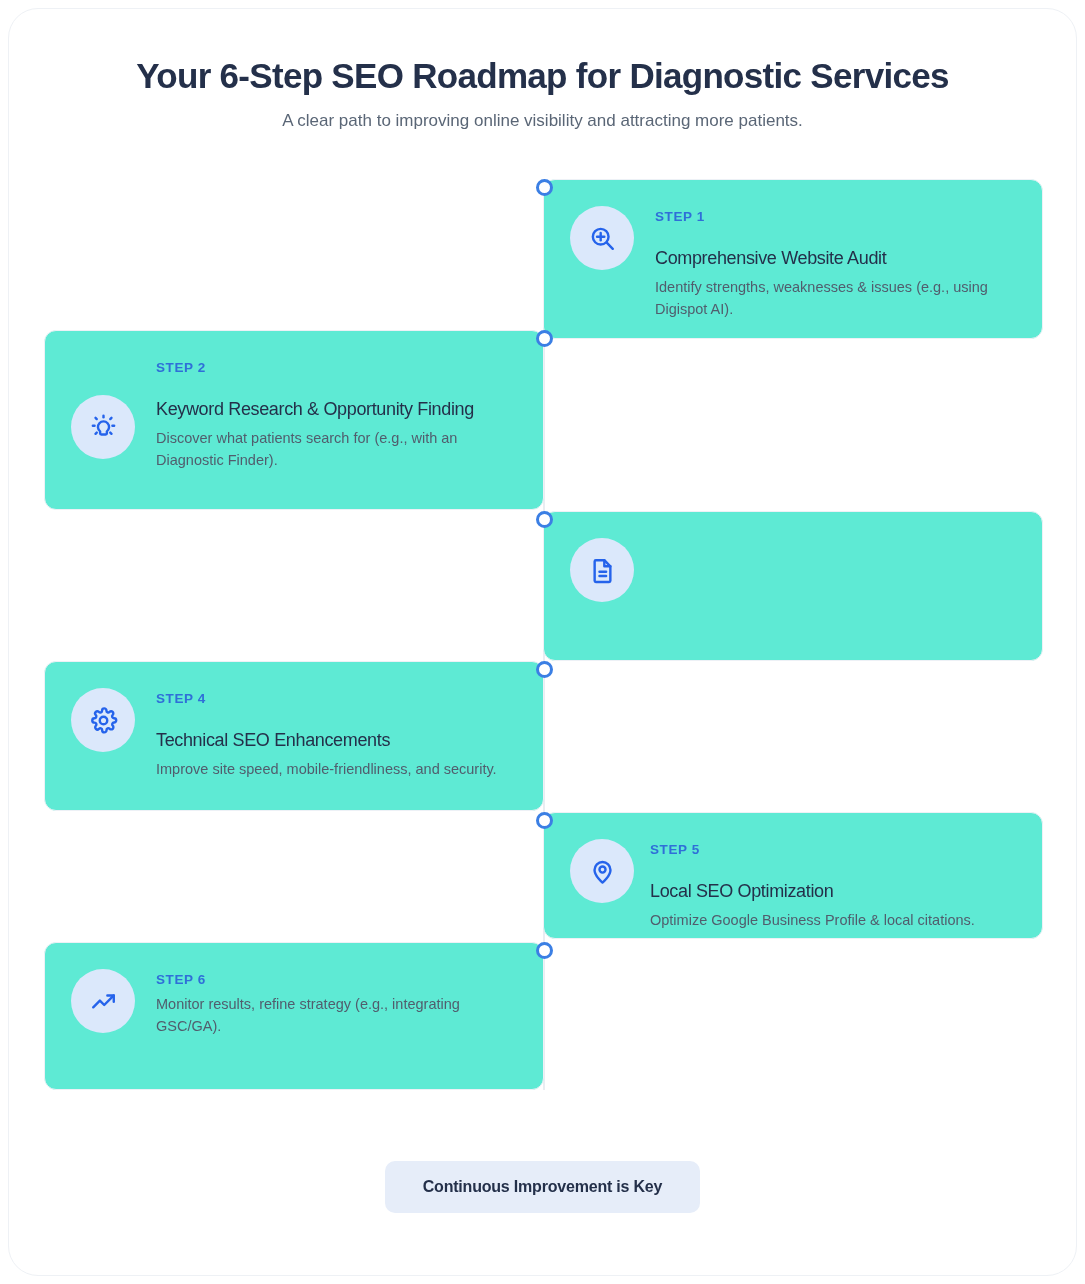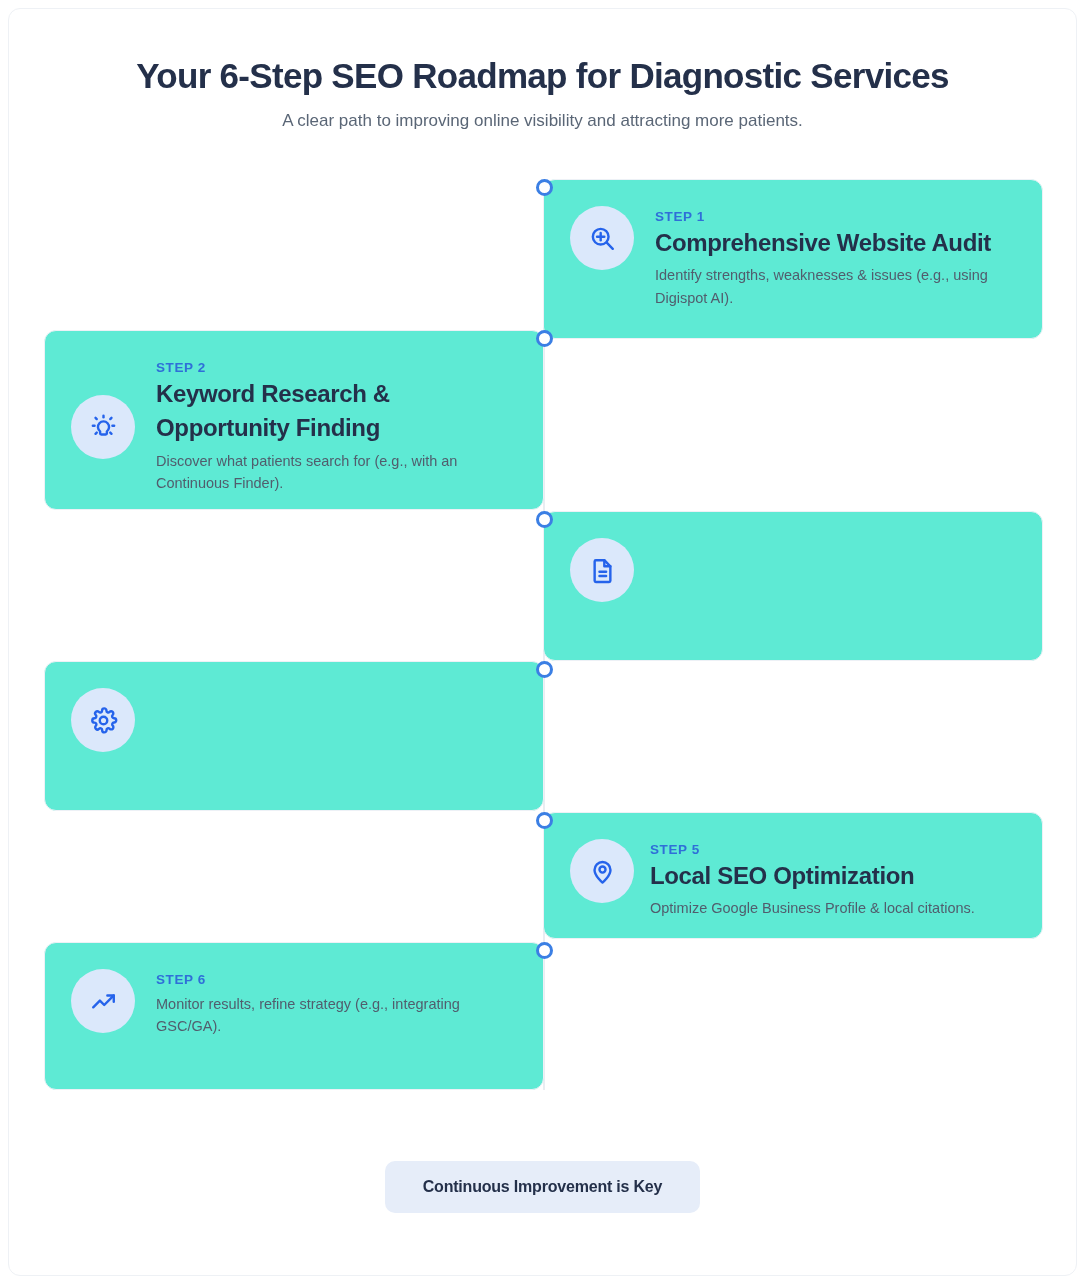--- a/index.html
+++ b/index.html
@@ -13,21 +13,21 @@
   }
 
   .page-frame {
     position: absolute;
     left: 8px;
     top: 8px;
     width: 1069px;
     height: 1268px;
     background: #ffffff;
     border: 1px solid #eef1f5;
-    border-radius: 12px;
+    border-radius: 30px;
     overflow: hidden;
   }
 
   
   .header {
     padding-top: 46px;
     text-align: center;
   }
   .page-title {
     font-size: 35px;
@@ -104,23 +104,23 @@
   .step-text { padding-top: 3px; min-width: 0; }
 
   .step-eyebrow {
     font-size: 13.5px;
     font-weight: 700;
     letter-spacing: 0.6px;
     color: #2f6fd8;
     line-height: 1.2;
   }
   .step-heading {
-    margin-top: 0;
-    font-size: 24px;
-    font-weight: 700;
+    margin-top: 20px;
+    font-size: 18px;
+    font-weight: 400;
     letter-spacing: -0.35px;
     color: #24304a;
     line-height: 1.44;
   }
   .step-desc {
     margin-top: 4px;
     font-size: 14.5px;
     font-weight: 400;
     color: #515d6d;
     line-height: 1.55;
@@ -197,21 +197,21 @@
             <line x1="20.8" y1="10.6" x2="19.4" y2="10.6"></line>
             <line x1="6.4" y1="5.0" x2="5.4" y2="4.0"></line>
             <line x1="18.6" y1="4.0" x2="17.6" y2="5.0"></line>
             <line x1="6.4" y1="16.2" x2="5.4" y2="17.2"></line>
             <line x1="18.6" y1="17.2" x2="17.6" y2="16.2"></line>
           </svg>
         </span>
         <div class="step-text">
           <div class="step-eyebrow">STEP 2</div>
           <div class="step-heading">Keyword Research &amp; Opportunity Finding</div>
-          <div class="step-desc">Discover what patients search for (e.g., with an Continuous Finder).</div>
+          <div class="step-desc">Discover what patients search for (e.g., with an Diagnostic Finder).</div>
         </div>
       </div>
     </div>
 
     <div class="step-row" style="top:332px;">
       <div class="step-dot" style="top:0;"></div>
       <div class="step-card right" style="top:0; height:150px;">
         <span class="step-icon-circle">
           <svg viewBox="0 0 24 24" fill="none" stroke="#2563eb" stroke-width="2" stroke-linecap="round" stroke-linejoin="round">
             <path d="M6.5 3.5h7l5 5v12a1 1 0 0 1-1 1h-11a1 1 0 0 1-1-1v-16a1 1 0 0 1 1-1z"></path>
@@ -225,20 +225,25 @@
 
     <div class="step-row" style="top:482px;">
       <div class="step-dot" style="top:0;"></div>
       <div class="step-card left" style="top:0; height:150px;">
         <span class="step-icon-circle">
           <svg viewBox="0 0 24 24" fill="none" stroke="#2563eb" stroke-width="2" stroke-linecap="round" stroke-linejoin="round">
             <circle cx="12" cy="12" r="3.1"></circle>
             <path d="M19.3 14.6a1.5 1.5 0 0 0 .3 1.65l.05.05a1.8 1.8 0 1 1-2.55 2.55l-.05-.05a1.5 1.5 0 0 0-1.65-.3 1.5 1.5 0 0 0-.9 1.37v.13a1.8 1.8 0 1 1-3.6 0v-.07a1.5 1.5 0 0 0-.98-1.37 1.5 1.5 0 0 0-1.65.3l-.05.05a1.8 1.8 0 1 1-2.55-2.55l.05-.05a1.5 1.5 0 0 0 .3-1.65 1.5 1.5 0 0 0-1.37-.9h-.13a1.8 1.8 0 1 1 0-3.6h.07a1.5 1.5 0 0 0 1.37-.98 1.5 1.5 0 0 0-.3-1.65l-.05-.05a1.8 1.8 0 1 1 2.55-2.55l.05.05a1.5 1.5 0 0 0 1.65.3h.07a1.5 1.5 0 0 0 .9-1.37v-.13a1.8 1.8 0 1 1 3.6 0v.07a1.5 1.5 0 0 0 .9 1.37 1.5 1.5 0 0 0 1.65-.3l.05-.05a1.8 1.8 0 1 1 2.55 2.55l-.05.05a1.5 1.5 0 0 0-.3 1.65v.07a1.5 1.5 0 0 0 1.37.9h.13a1.8 1.8 0 1 1 0 3.6h-.07a1.5 1.5 0 0 0-1.37.9z"></path>
           </svg>
         </span>
+        <div class="step-text">
+          <div class="step-eyebrow">STEP 4</div>
+          <div class="step-heading">Technical SEO Enhancements</div>
+          <div class="step-desc">Improve site speed, mobile-friendliness, and security.</div>
+        </div>
       </div>
     </div>
 
     <div class="step-row" style="top:633px;">
       <div class="step-dot" style="top:0;"></div>
       <div class="step-card right" style="top:0; height:127px;gap:16px;">
         <span class="step-icon-circle">
           <svg viewBox="0 0 24 24" fill="none" stroke="#2563eb" stroke-width="2" stroke-linecap="round" stroke-linejoin="round">
             <path d="M12 21.2s6.6-5.4 6.6-10.4a6.6 6.6 0 1 0-13.2 0c0 5 6.6 10.4 6.6 10.4z"></path>
             <circle cx="12" cy="10.4" r="2.5"></circle>

